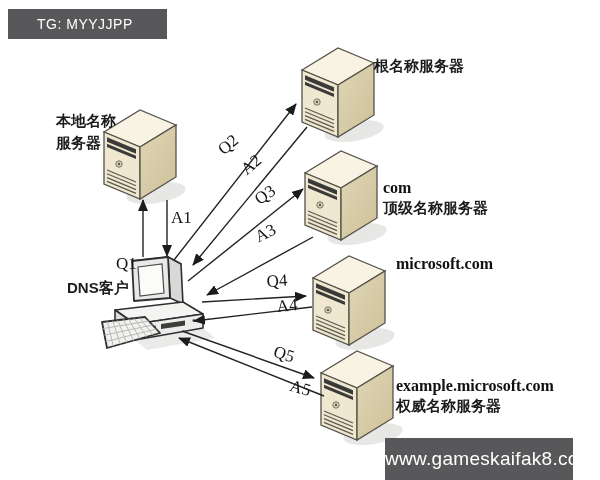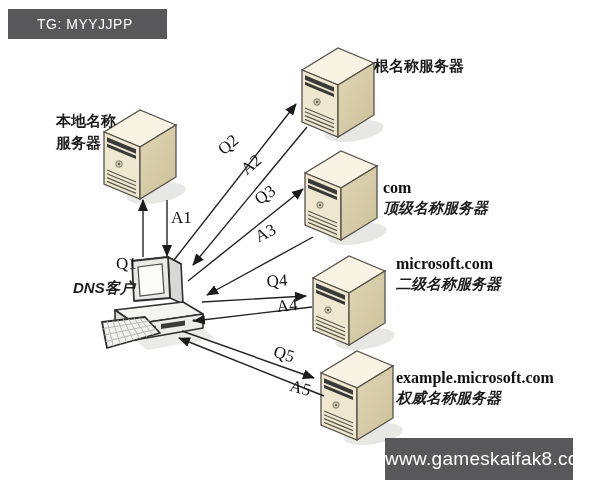--- a/index.html
+++ b/index.html
@@ -13,21 +13,21 @@
     color:#151515;white-space:nowrap;transform-origin:left top;
   }
   .node-label{
     position:absolute;color:#1c1c1c;font-size:15px;font-weight:600;
     line-height:1.45;white-space:nowrap;
   }
   .latin-title{
     font-family:"Liberation Serif",serif;font-weight:bold;font-size:16px;color:#111;
     line-height:1.25;
   }
-  .cjk-sub{font-size:15px;font-weight:600;color:#1c1c1c;line-height:1.35;font-style:italic;}
+  .cjk-sub{font-size:15px;font-weight:600;color:#1c1c1c;line-height:1.35;}
   .watermark{
     position:absolute;background:#58585a;color:#ffffff;
     font-family:"Liberation Sans",sans-serif;
   }
   .wm-top{
     left:8px;top:9px;width:130px;height:30px;line-height:30px;
     padding-left:29px;font-size:14px;letter-spacing:0.5px;
   }
   .wm-bottom{
     left:385px;top:438px;width:188px;height:42px;line-height:42px;
@@ -146,26 +146,25 @@
 
   <div class="node-label" style="left:374px;top:55px;">根名称服务器</div>
 
   <div class="node-label" style="left:383px;top:154px;margin-top:24px;">
     <div class="latin-title">com</div>
     <div class="cjk-sub">顶级名称服务器</div>
   </div>
 
   <div class="node-label" style="left:396px;top:254px;">
     <div class="latin-title">microsoft.com</div>
-    <div class="cjk-sub">二级名称服务器</div>
   </div>
 
-  <div class="node-label" style="left:396px;top:368px;">
+  <div class="node-label" style="left:396px;top:376px;">
     <div class="latin-title">example.microsoft.com</div>
     <div class="cjk-sub">权威名称服务器</div>
   </div>
 
-  <div class="node-label" style="left:73px;top:277px;font-style:italic;">DNS客户</div>
+  <div class="node-label" style="left:67px;top:277px;">DNS客户</div>
 
   <div class="watermark wm-top">TG: MYYJJPP</div>
   <div class="watermark wm-bottom">www.gameskaifak8.com</div>
 
 </div>
 
 </body></html>

